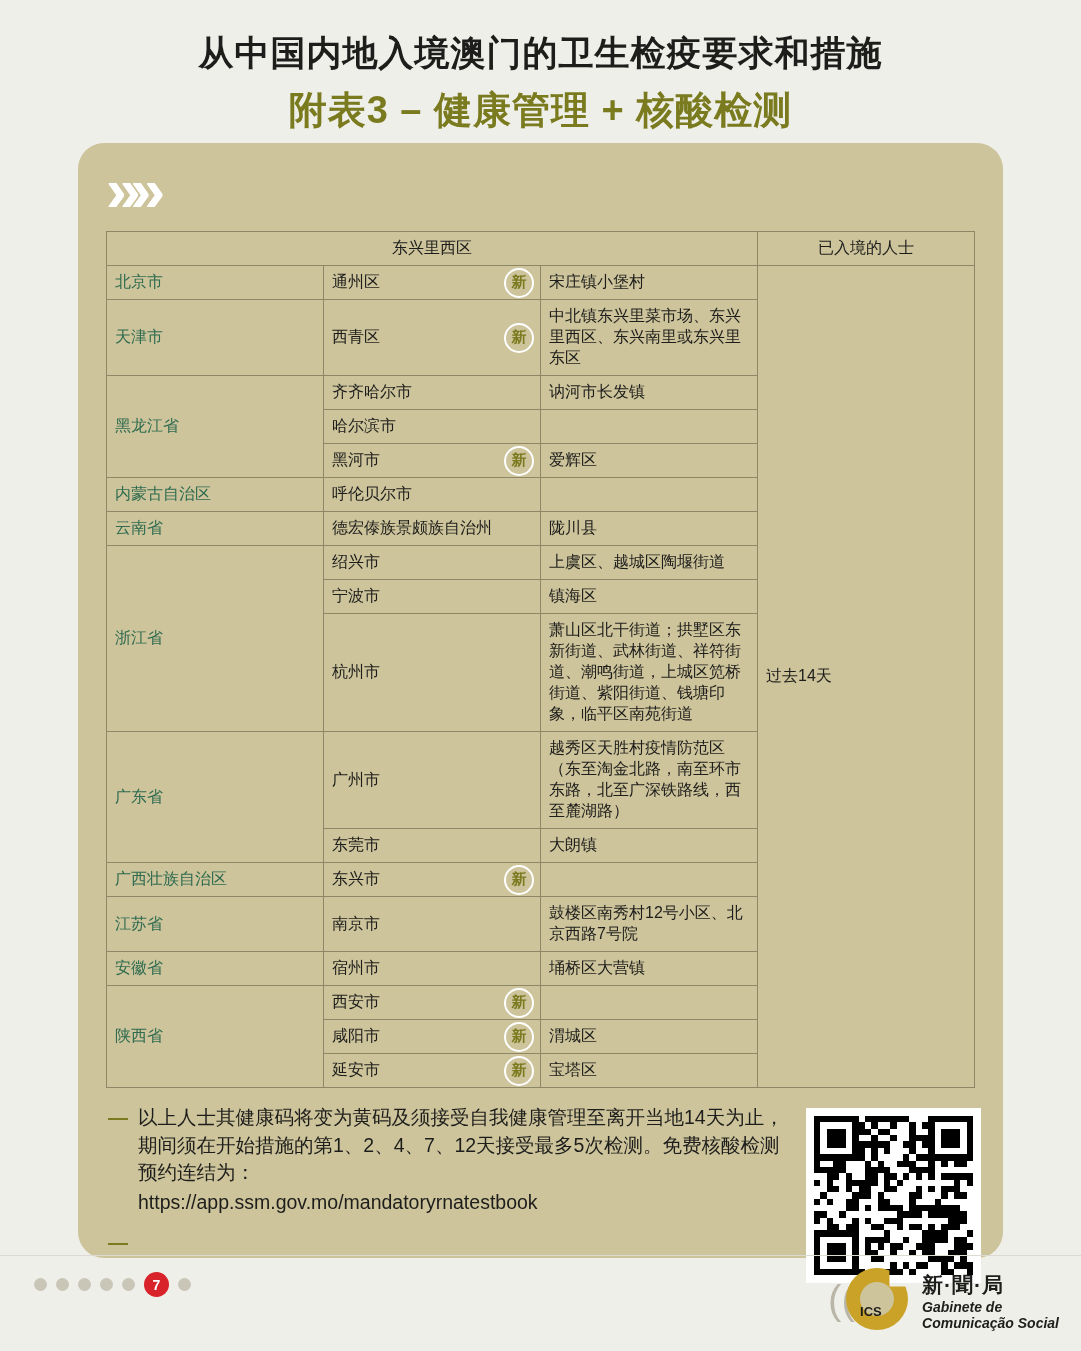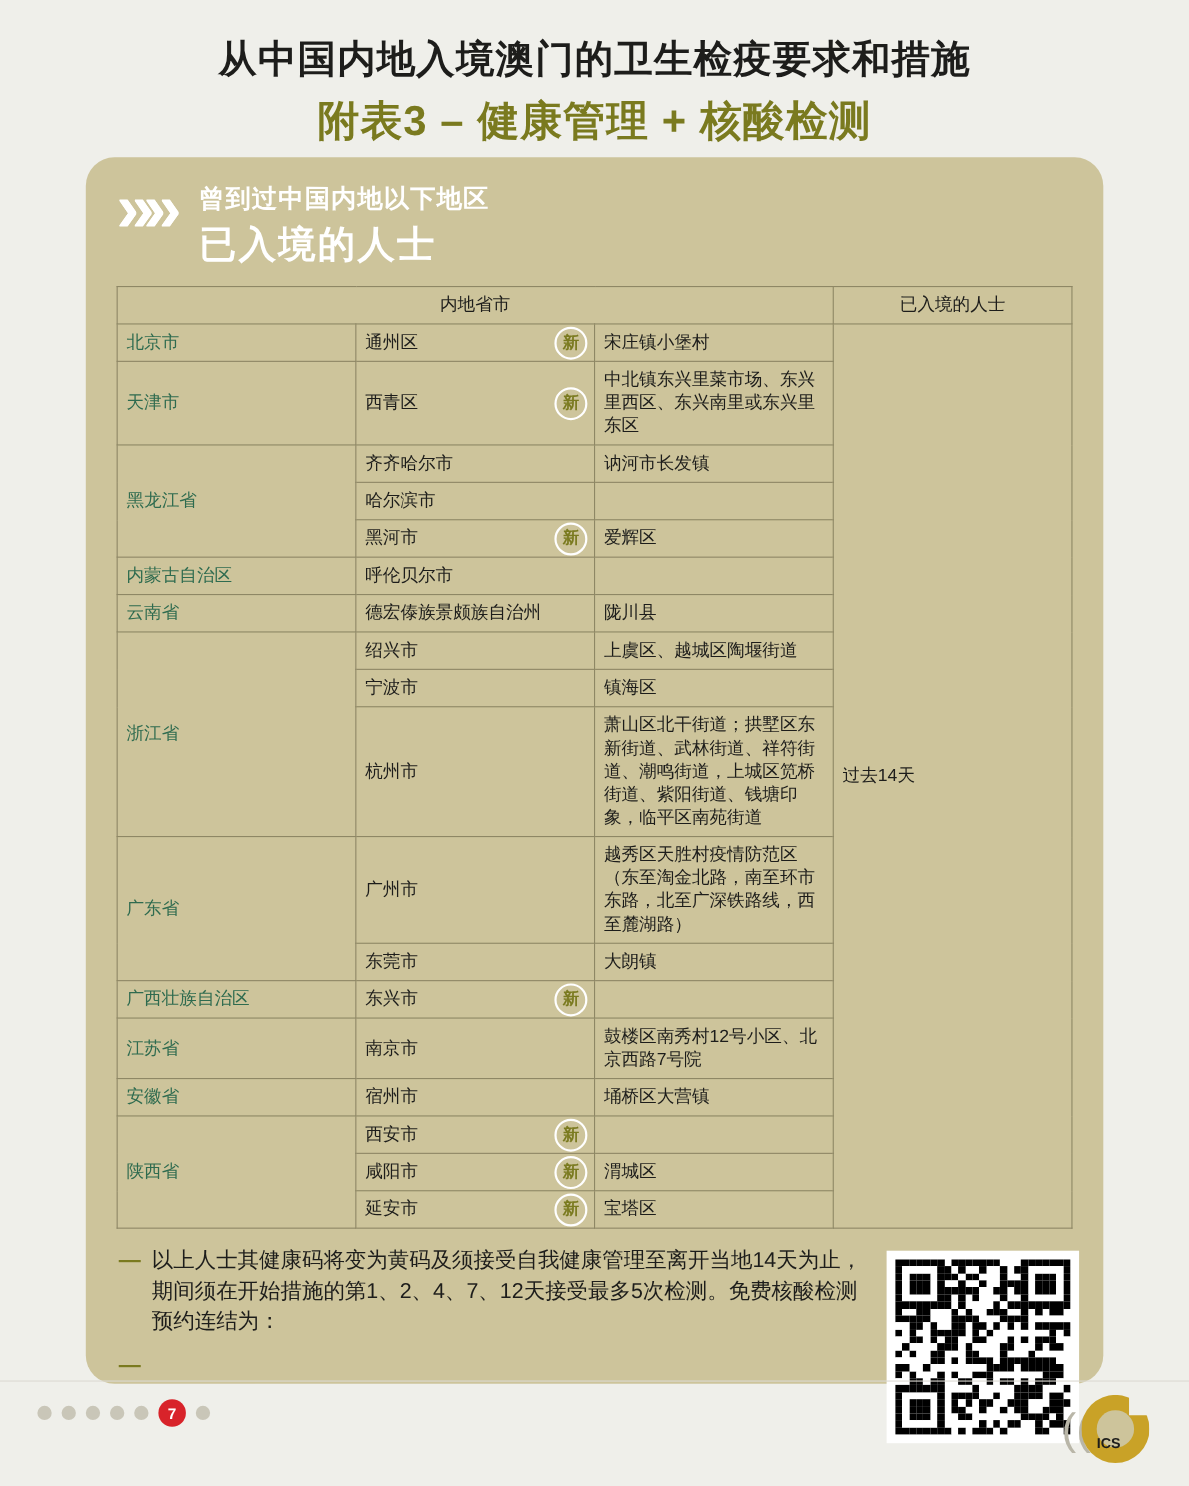--- a/index.html
+++ b/index.html
@@ -249,31 +249,27 @@
 </head>
 <body>
 
 <div class="title-main">从中国内地入境澳门的卫生检疫要求和措施</div>
 <div class="title-sub">附表3 – 健康管理 + 核酸检测</div>
 
 <div class="card">
 
   <div class="card-head">
     <div class="chev">»»</div>
-    <div class="head-texts">
-      <div class="head-line1">曾到过中国内地以下地区</div>
-      <div class="head-line2">已入境的人士</div>
-    </div>
   </div>
 
   <div class="tbl-wrap">
     <table class="main">
       <thead>
         <tr>
-          <th class="hdr" colspan="3">内地省市</th>
+          <th class="hdr" colspan="3">东兴里西区</th>
           <th class="hdr">已入境的人士</th>
         </tr>
       </thead>
       <tbody>
           <tr>
             <td class="prov">北京市</td>
             <td class="city"><span>通州区</span><span class="newbadge">新</span></td>
             <td class="detail">宋庄镇小堡村</td>
             <td class="time" rowspan="18">过去14天</td>
           </tr>
@@ -357,20 +353,21 @@
           </tr>
         </tbody>
     </table>
   </div>
 
   <div class="notes">
     <div class="note">
       <span class="dash">—</span>
       <span class="note-text">
         <span>以上人士其健康码将变为黄码及须接受自我健康管理至离开当地14天为止，期间须在开始措施的第1、2、4、7、12天接受最多5次检测。免费核酸检测预约连结为：</span>
+        <span class="url">https://app.ssm.gov.mo/mandatoryrnatestbook</span>
       </span>
     </div>
     <div class="note">
       <span class="dash">—</span>
     </div>
 
     <div class="qr-box">
       <div class="qr-grid" id="qr-grid">
           <div></div>
           <div></div>
@@ -1014,14 +1011,19 @@
       <div class="cur">7</div>
       <div class="d"></div>
     </div>
   <div class="logo">
     <div class="logo-mark">
       <div class="logo-wave">((</div>
       <div class="logo-c"></div>
       <div class="logo-inner"></div>
       <div class="logo-ics">ICS</div>
     </div>
+    <div class="logo-text">
+      <div class="l1">新·聞·局</div>
+      <div class="l2">Gabinete de</div>
+      <div class="l2">Comunicação Social</div>
+    </div>
   </div>
 </div>
 
 </body></html>

